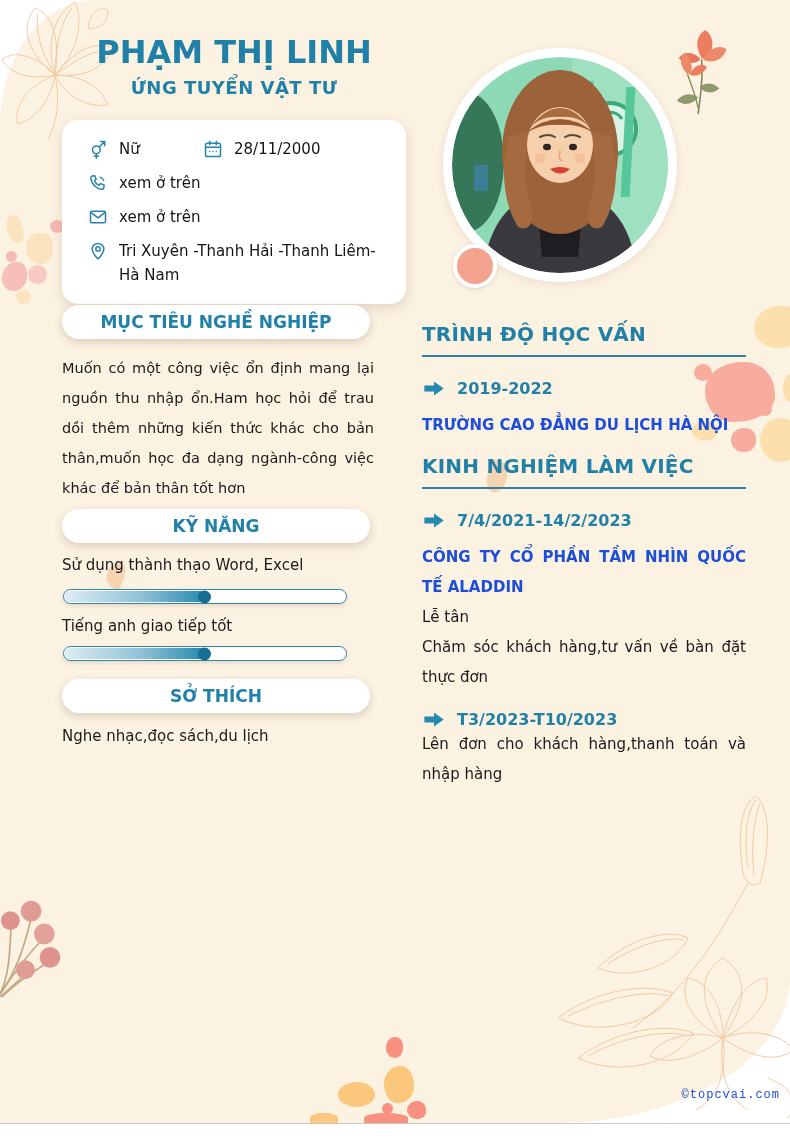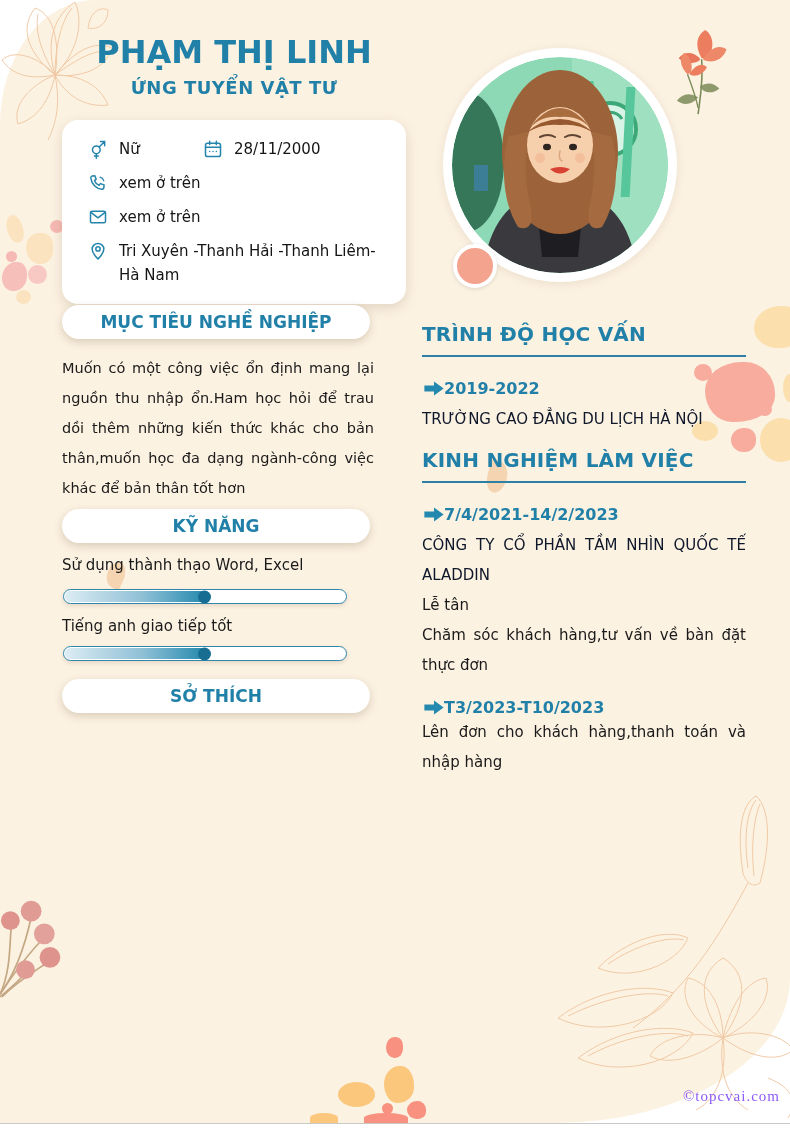--- a/index.html
+++ b/index.html
@@ -51,28 +51,28 @@
     background:linear-gradient(90deg,#DCECF3 0%,#8FC0D6 55%,#2489AE 100%);}
   .bar-fill::after{content:"";position:absolute;right:-5px;top:50%;transform:translateY(-50%);
     width:13px;height:13px;border-radius:50%;background:#176E92;}
   .hobby-text{position:absolute;left:62px;top:727px;width:312px;font-size:15px;color:#1a1a1a;}
 
   
   .right-col{position:absolute;left:422px;top:322px;width:324px;}
   .section-title{font-size:20px;font-weight:bold;color:#2180A8;padding-bottom:9px;
     border-bottom:2px solid #2D7FA3;letter-spacing:.2px;}
   .section-title.exp{margin-top:14px;}
-  .date-row{display:flex;align-items:center;margin:22px 0 0 2px;}
+  .date-row{display:flex;align-items:center;gap:13px;margin:22px 0 0 2px;}
   .date-row .arrow{width:20px;height:15px;flex:0 0 auto;}
   .date-text{color:#2180A8;font-weight:bold;font-size:16px;}
-  .bold-line{font-weight:normal;color:#0f172a;font-size:15px;line-height:30px;margin-top:6px;text-align:justify;}
+  .bold-line{font-weight:bold;color:#1d4ed8;font-size:15px;line-height:30px;margin-top:12px;text-align:justify;}
   .normal-line{font-size:15px;line-height:30px;color:#1a1a1a;text-align:justify;}
 
-  .watermark{position:absolute;right:10px;top:1088px;font-family:Liberation Serif, serif;
-    font-size:15px;color:#8b5cf6;letter-spacing:1px;}
+  .watermark{position:absolute;right:10px;top:1088px;font-family:Liberation Mono, monospace;
+    font-size:12px;color:#1d4ed8;letter-spacing:1px;}
 </style>
 </head>
 <body>
 
 <div class="page">
 
   <div class="cream-bg"></div>
 
   <svg class="deco" style="left:0;top:0" width="120" height="140" viewBox="0 0 120 140">
     <g stroke="#EFC49E" stroke-width="1" fill="none" opacity="0.9">
@@ -283,20 +283,21 @@
     <div class="bar-fill" style="width: 50%;"></div>
   </div>
   <div class="skill-label" style="top:617px">Tiếng anh giao tiếp tốt</div>
   <div class="bar" style="top:646px">
     <div class="bar-fill" style="width: 50%;"></div>
   </div>
 
   <div class="pill" style="top:679px">
     <span>SỞ THÍCH</span>
   </div>
+  <div class="hobby-text">Nghe nhạc,đọc sách,du lịch</div>
 
   <div class="right-col">
 
     <div class="section-title">TRÌNH ĐỘ HỌC VẤN</div>
 
     <div class="date-row">
       <svg class="arrow" viewBox="0 0 18 14">
         <path d="M0,4.2 L9,4.2 L9,0.5 L18,7 L9,13.5 L9,9.8 L0,9.8 Z" fill="#2489AE"></path>
       </svg>
       <span class="date-text">2019-2022</span>

